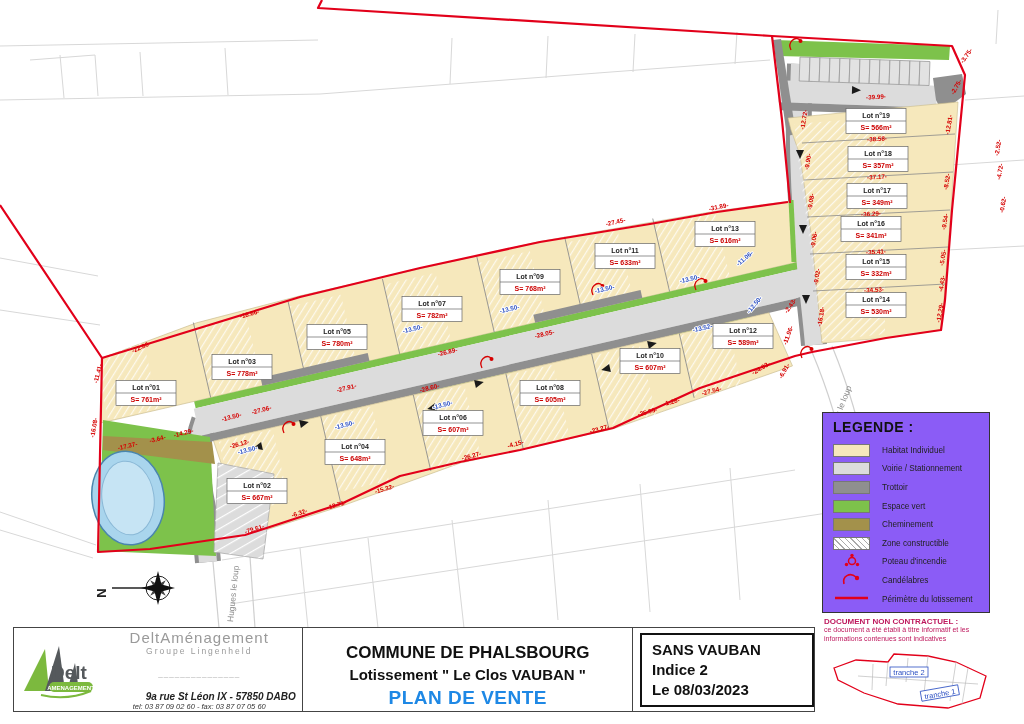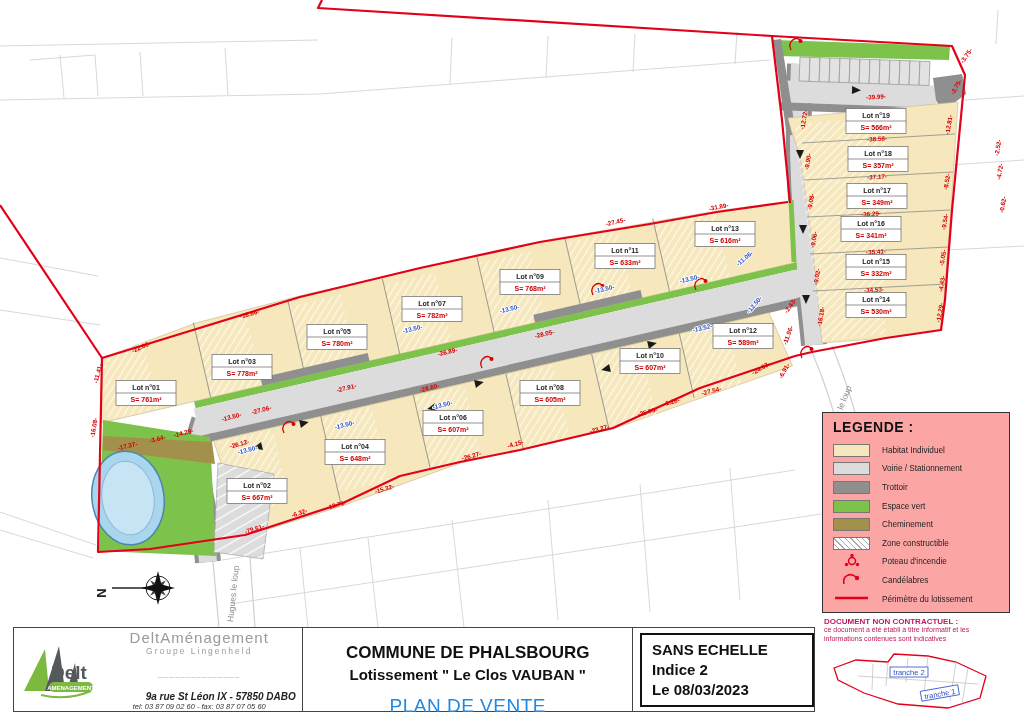--- a/index.html
+++ b/index.html
@@ -7,22 +7,22 @@
         font-family:"Liberation Sans",sans-serif;}
   svg text{font-family:"Liberation Sans",sans-serif;}
   .lotname{font-size:7px;font-weight:bold;fill:#222;text-anchor:middle;}
   .lotarea{font-size:7px;font-weight:bold;fill:#CC0000;text-anchor:middle;}
   .dim{font-size:6.3px;font-weight:bold;text-anchor:middle;}
   .dimr{fill:#D60000;}
   .dimb{fill:#2B4FC2;paint-order:stroke;stroke:#fff;stroke-width:1.8px;}
   .roadname{font-size:8.5px;fill:#8a8a8a;text-anchor:middle;}
 
   
-  .legend{position:absolute;left:822px;top:412px;width:188px;height:201px;
-          border:1.2px solid #333;background:#fca5a5;box-sizing:border-box;padding:6px 8px 14px 10px;}
+  .legend{position:absolute;left:822px;top:412px;width:168px;height:201px;
+          border:1.2px solid #333;background:#8b5cf6;box-sizing:border-box;padding:6px 8px 14px 10px;}
   .legend h3{margin:0 0 6px 0;font-size:14px;letter-spacing:.5px;color:#111;}
   .lrow{display:flex;align-items:center;height:18.6px;text-align:right;}
   .sw{width:37px;height:13px;border:1px solid #777;margin-right:12px;flex:0 0 auto;box-sizing:border-box;}
   .sw-habitat{background:#F6E8BC;}
   .sw-voirie{background:#DCDCDC;}
   .sw-trottoir{background:#8F8F8F;}
   .sw-espace{background:#7DC24B;}
   .sw-cheminement{background:#A3914B;}
   .sw-zone{background:repeating-linear-gradient(45deg,#fff 0 3px,#aaa 3px 4px);}
   .swi{width:37px;margin-right:12px;flex:0 0 auto;text-align:center;}
@@ -41,21 +41,21 @@
   .c2{width:337px;border-right:1.6px solid #444;box-sizing:border-box;text-align:center;padding-top:7px;}
   .c3{flex:1;display:flex;align-items:center;padding-left:7px;}
   .co{text-align:center;}
   .coname{font-size:15px;color:#9a9a9a;letter-spacing:1px;}
   .cogroup{font-size:8.5px;color:#9a9a9a;letter-spacing:2px;}
   .cosep{color:#aaa;font-size:8px;letter-spacing:1px;margin:13px 0;}
   .coaddr{font-style:italic;font-weight:bold;font-size:10px;color:#222;margin-top:2px;margin-left:43px;}
   .cotel{font-style:italic;font-size:7.5px;color:#333;}
   .t1{font-size:17px;font-weight:bold;color:#111;margin-top:8px;}
   .t2{font-size:15px;font-weight:bold;color:#111;margin-top:3px;}
-  .t3{font-size:19px;font-weight:normal;color:#1E88E5;margin-top:12px;letter-spacing:.5px;}
+  .t3{font-size:19px;font-weight:bold;color:#1E88E5;margin-top:4px;letter-spacing:.5px;}
   .infobox{border:2.5px solid #111;padding:5px 10px;width:150px;}
   .infobox div{font-size:15px;font-weight:bold;color:#111;line-height:20px;}
 </style>
 </head>
 <body>
 
 <div class="page">
 
 <svg id="plan" width="1024" height="724" viewBox="0 0 1024 724">
   <defs>
@@ -544,20 +544,20 @@
       <div class="cotel">tel: 03 87 09 02 60 - fax: 03 87 07 05 60</div>
     </div>
   </div>
   <div class="c2">
     <div class="t1">COMMUNE DE PHALSBOURG</div>
     <div class="t2">Lotissement " Le Clos VAUBAN "</div>
     <div class="t3">PLAN DE VENTE</div>
   </div>
   <div class="c3">
     <div class="infobox">
-      <div>SANS ECHELLE</div>
+      <div>SANS VAUBAN</div>
       <div>Indice 2</div>
       <div>Le 08/03/2023</div>
     </div>
   </div>
 </div>
 
 </div>
 
 </body></html>

